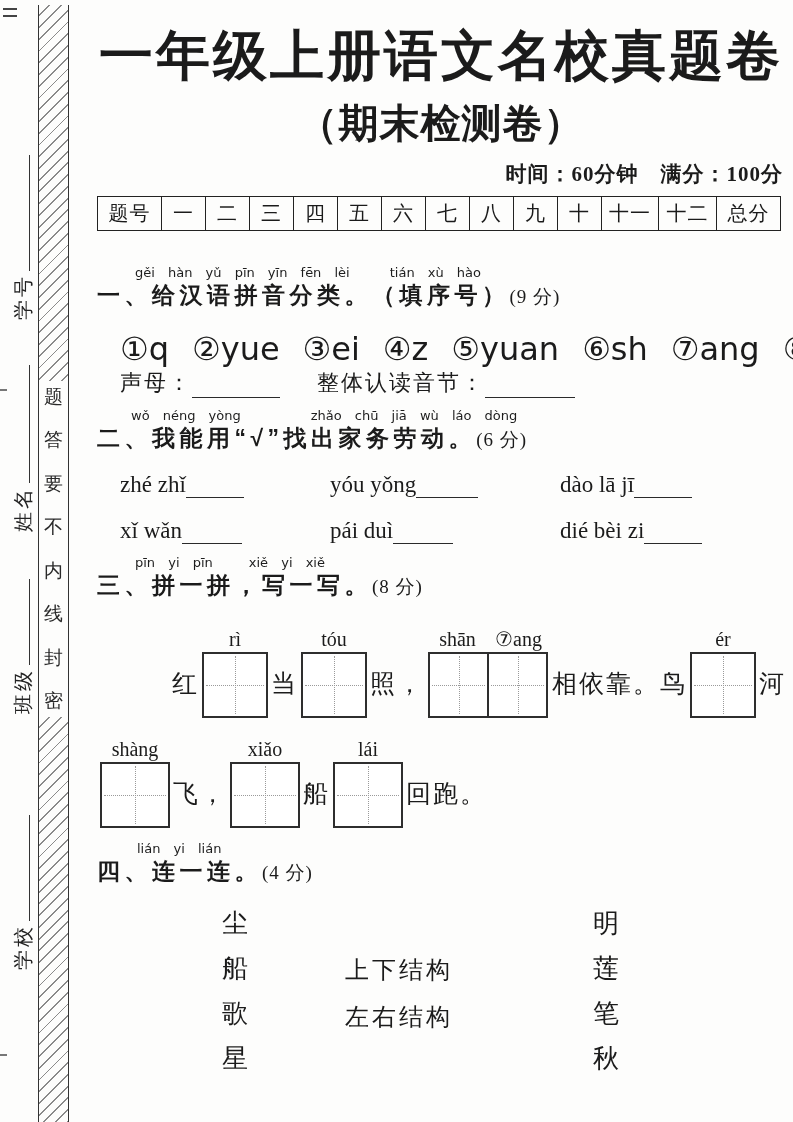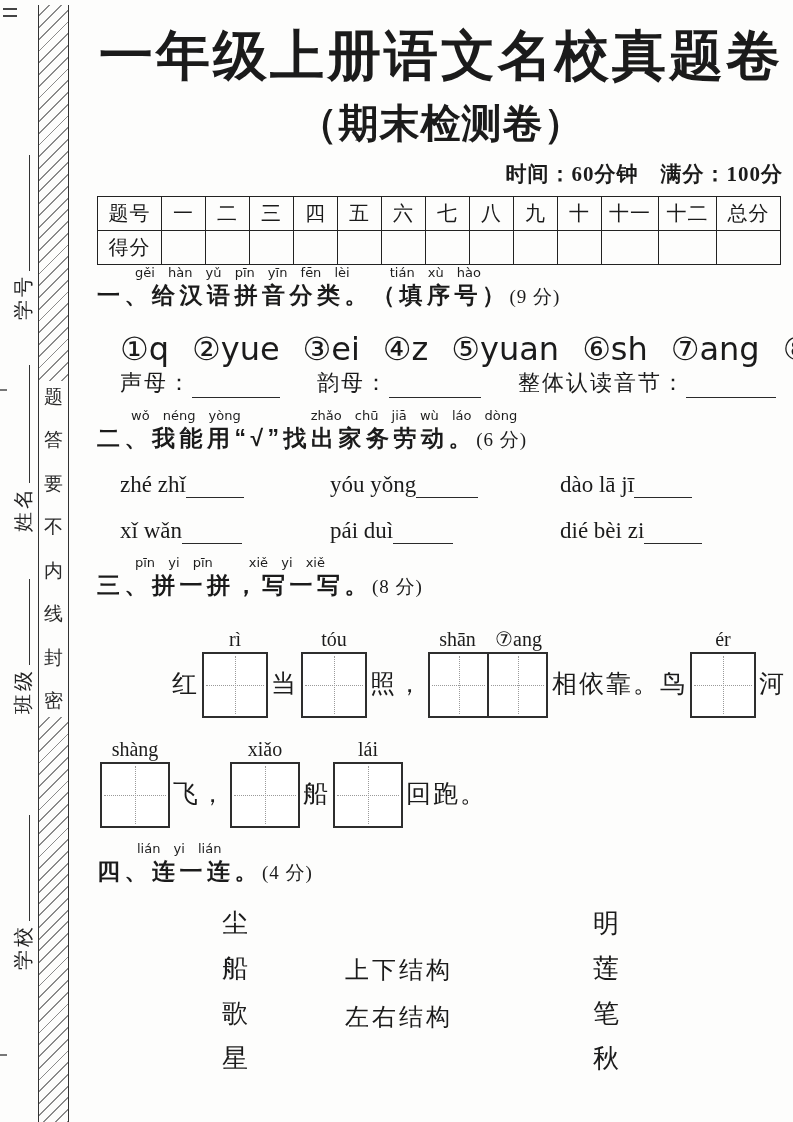--- a/index.html
+++ b/index.html
@@ -170,36 +170,20 @@
       <td>五</td>
       <td>六</td>
       <td>七</td>
       <td>八</td>
       <td>九</td>
       <td>十</td>
       <td>十一</td>
       <td>十二</td>
       <td>总分</td>
     </tr>
-    <tr>
-      <td>得分</td>
-      <td></td>
-          <td></td>
-      <td></td>
-          <td></td>
-      <td></td>
-          <td></td>
-      <td></td>
-          <td></td>
-      <td></td>
-          <td></td>
-      <td></td>
-          <td></td>
-      <td></td>
-    </tr>
   </tbody>
     </table>
 
   <div class="abs sec-head" style="top:266px;">
     <div class="pinyin-row">
       <span style="margin-left:38px;">gěi hàn yǔ pīn yīn fēn lèi</span>
       <span style="margin-left:40px;">tián xù hào</span>
     </div>
     <div class="head-row">
       <span class="head-title">一、给汉语拼音分类。（填序号）</span><span class="head-score">(9 分)</span>
@@ -211,21 +195,20 @@
     <span>③ei</span>
     <span>④z</span>
     <span>⑤yuan</span>
     <span>⑥sh</span>
     <span>⑦ang</span>
     <span>⑧ü</span>
     <span>⑨ri</span>
   </div>
   <div class="abs blanks-row">
     <span><span>声母：</span><span class="blank-line" style="width:88px;"></span></span>
-    <span><span>韵母：</span><span class="blank-line" style="width:92px;"></span></span>
     <span><span>整体认读音节：</span><span class="blank-line" style="width:90px;"></span></span>
   </div>
 
   <div class="abs sec-head" style="top:409px;">
     <div class="pinyin-row">
       <span style="margin-left:34px;">wǒ néng yòng</span>
       <span style="margin-left:70px;">zhǎo chū jiā wù láo dòng</span>
     </div>
     <div class="head-row">
       <span class="head-title">二、我能用“√”找出家务劳动。</span><span class="head-score">(6 分)</span>

